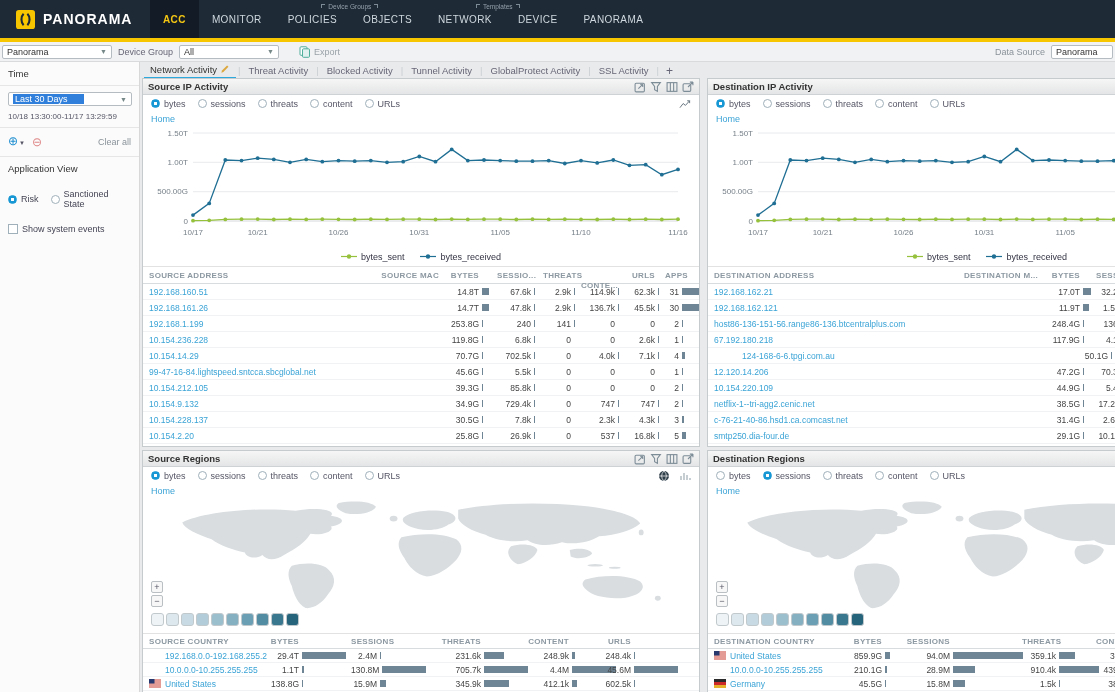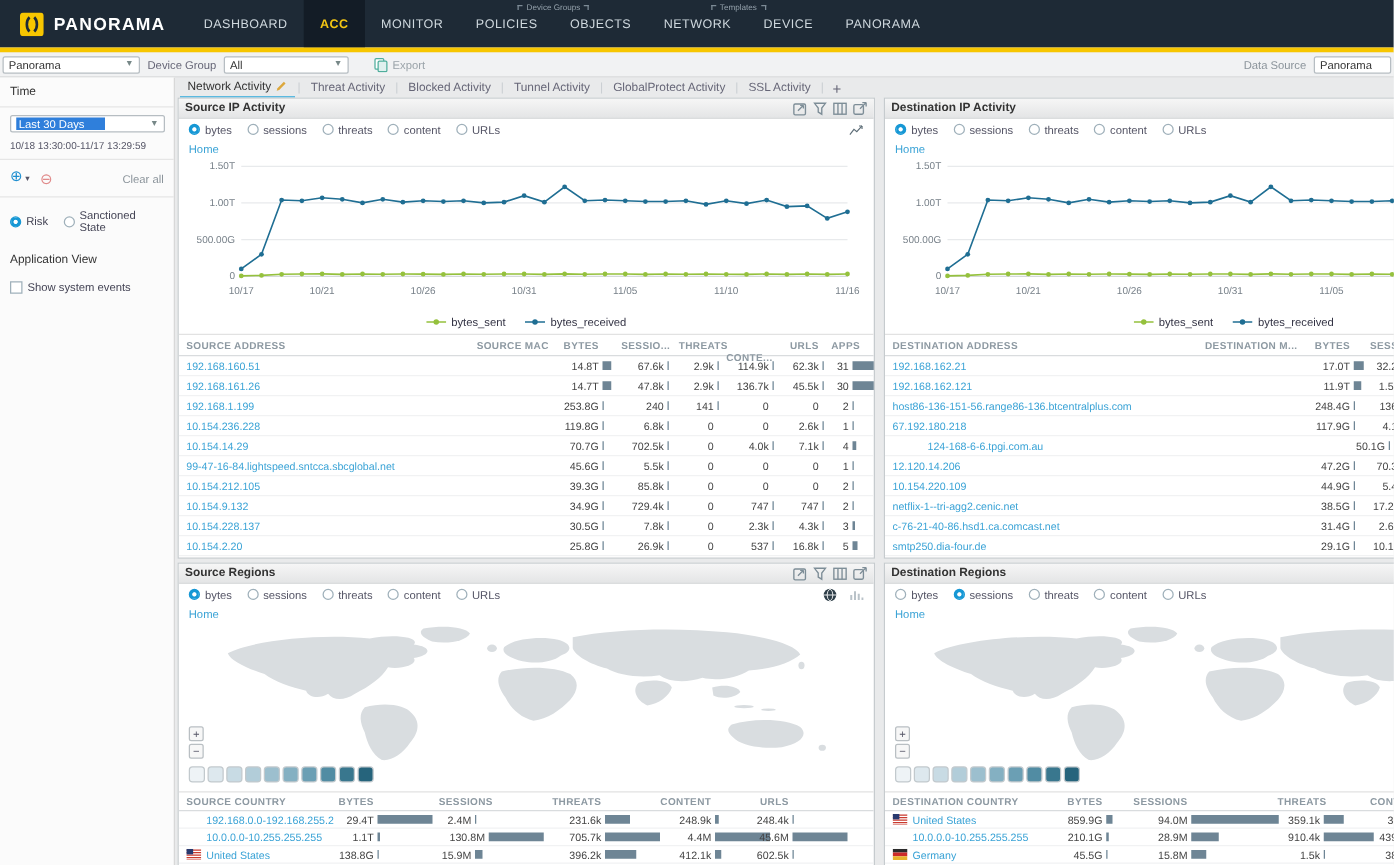--- a/index.html
+++ b/index.html
@@ -115,21 +115,20 @@
         <svg viewBox="0 0 20 20">
             <rect width="20" height="20" rx="3" fill="#f7c600"></rect>
             <path d="M8 4 C5 7 5 13 8 16 M12 4 C15 7 15 13 12 16" stroke="#1e2a36" stroke-width="2.2" fill="none"></path>
           </svg>
       </span>
       <span class="logo-text">PANORAMA</span>
     </div>
     <nav id="navmenu">
         <div class="navgroup">
           <div class="navitems">
-            <div class="navitem">DASHBOARD</div>
             <div class="navitem active">ACC</div>
             <div class="navitem">MONITOR</div>
           </div>
         </div>
         <div class="navgroup">
           <div class="navgrouplabel"><span class="gtick gl"></span>Device Groups<span class="gtick gr"></span></div>
           <div class="navitems">
             <div class="navitem">POLICIES</div>
             <div class="navitem">OBJECTS</div>
           </div>
@@ -185,32 +184,32 @@
         <span class="selhl">Last 30 Days</span>
         <span class="chev">▼</span>
       </div>
       <div class="timerange">10/18 13:30:00-11/17 13:29:59</div>
     </div>
     <div class="side-sec bordered filters">
       <span class="ficon add">⊕<span class="caret">▼</span></span>
       <span class="ficon rem">⊖</span>
       <span class="clear">Clear all</span>
     </div>
+    <div class="side-sec">
+      <div class="side-h">Application View</div>
+    </div>
     <div class="side-sec appview">
       <label>
         <span class="radio sel"></span>
         <span>Risk</span>
       </label>
       <label>
         <span class="radio"></span>
         <span>Sanctioned State</span>
       </label>
-    </div>
-    <div class="side-sec">
-      <div class="side-h">Application View</div>
     </div>
     <div class="side-sec">
       <label>
         <span class="cbox"></span>
         <span>Show system events</span>
       </label>
     </div>
   </aside>
 
   <main class="main">
@@ -1120,21 +1119,21 @@
           </div>
           <div class="tr">
             <div class="txtcell" style="width: 118px; display: flex; align-items: center;">
               <span class="indent"></span>
               <span class="link" style="white-space: nowrap;">10.0.0.0-10.255.255.255</span>
             </div>
             <div class="cell" style="width: 84px;">
               <span class="num" style="min-width: 32px;">1.1T</span>
               <span class="bar" style="width: 2px;"></span>
             </div>
-            <div class="cell" style="width: 84px; justify-content: flex-end;">
+            <div class="cell" style="width: 84px;">
               <span class="num" style="min-width: 26px;">130.8M</span>
               <span class="bar" style="width: 44px;"></span>
             </div>
             <div class="cell" style="width: 84px;">
               <span class="num" style="min-width: 46px;">705.7k</span>
               <span class="bar" style="width: 44px;"></span>
             </div>
             <div class="cell" style="width: 84px;">
               <span class="num" style="min-width: 50px;">4.4M</span>
               <span class="bar" style="width: 44px;"></span>
@@ -1157,21 +1156,21 @@
             </div>
             <div class="cell" style="width: 84px;">
               <span class="num" style="min-width: 32px;">138.8G</span>
               <span class="bar" style="width: 1px;"></span>
             </div>
             <div class="cell" style="width: 84px;">
               <span class="num" style="min-width: 26px;">15.9M</span>
               <span class="bar" style="width: 6px;"></span>
             </div>
             <div class="cell" style="width: 84px;">
-              <span class="num" style="min-width: 46px;">396.2k</span>
+              <span class="num" style="min-width: 46px;">345.9k</span>
               <span class="bar" style="width: 25px;"></span>
             </div>
             <div class="cell" style="width: 84px;">
               <span class="num" style="min-width: 50px;">412.1k</span>
               <span class="bar" style="width: 5px;"></span>
             </div>
             <div class="cell" style="width: 96px;">
               <span class="num" style="min-width: 28px;">602.5k</span>
               <span class="bar" style="width: 1px;"></span>
             </div>

